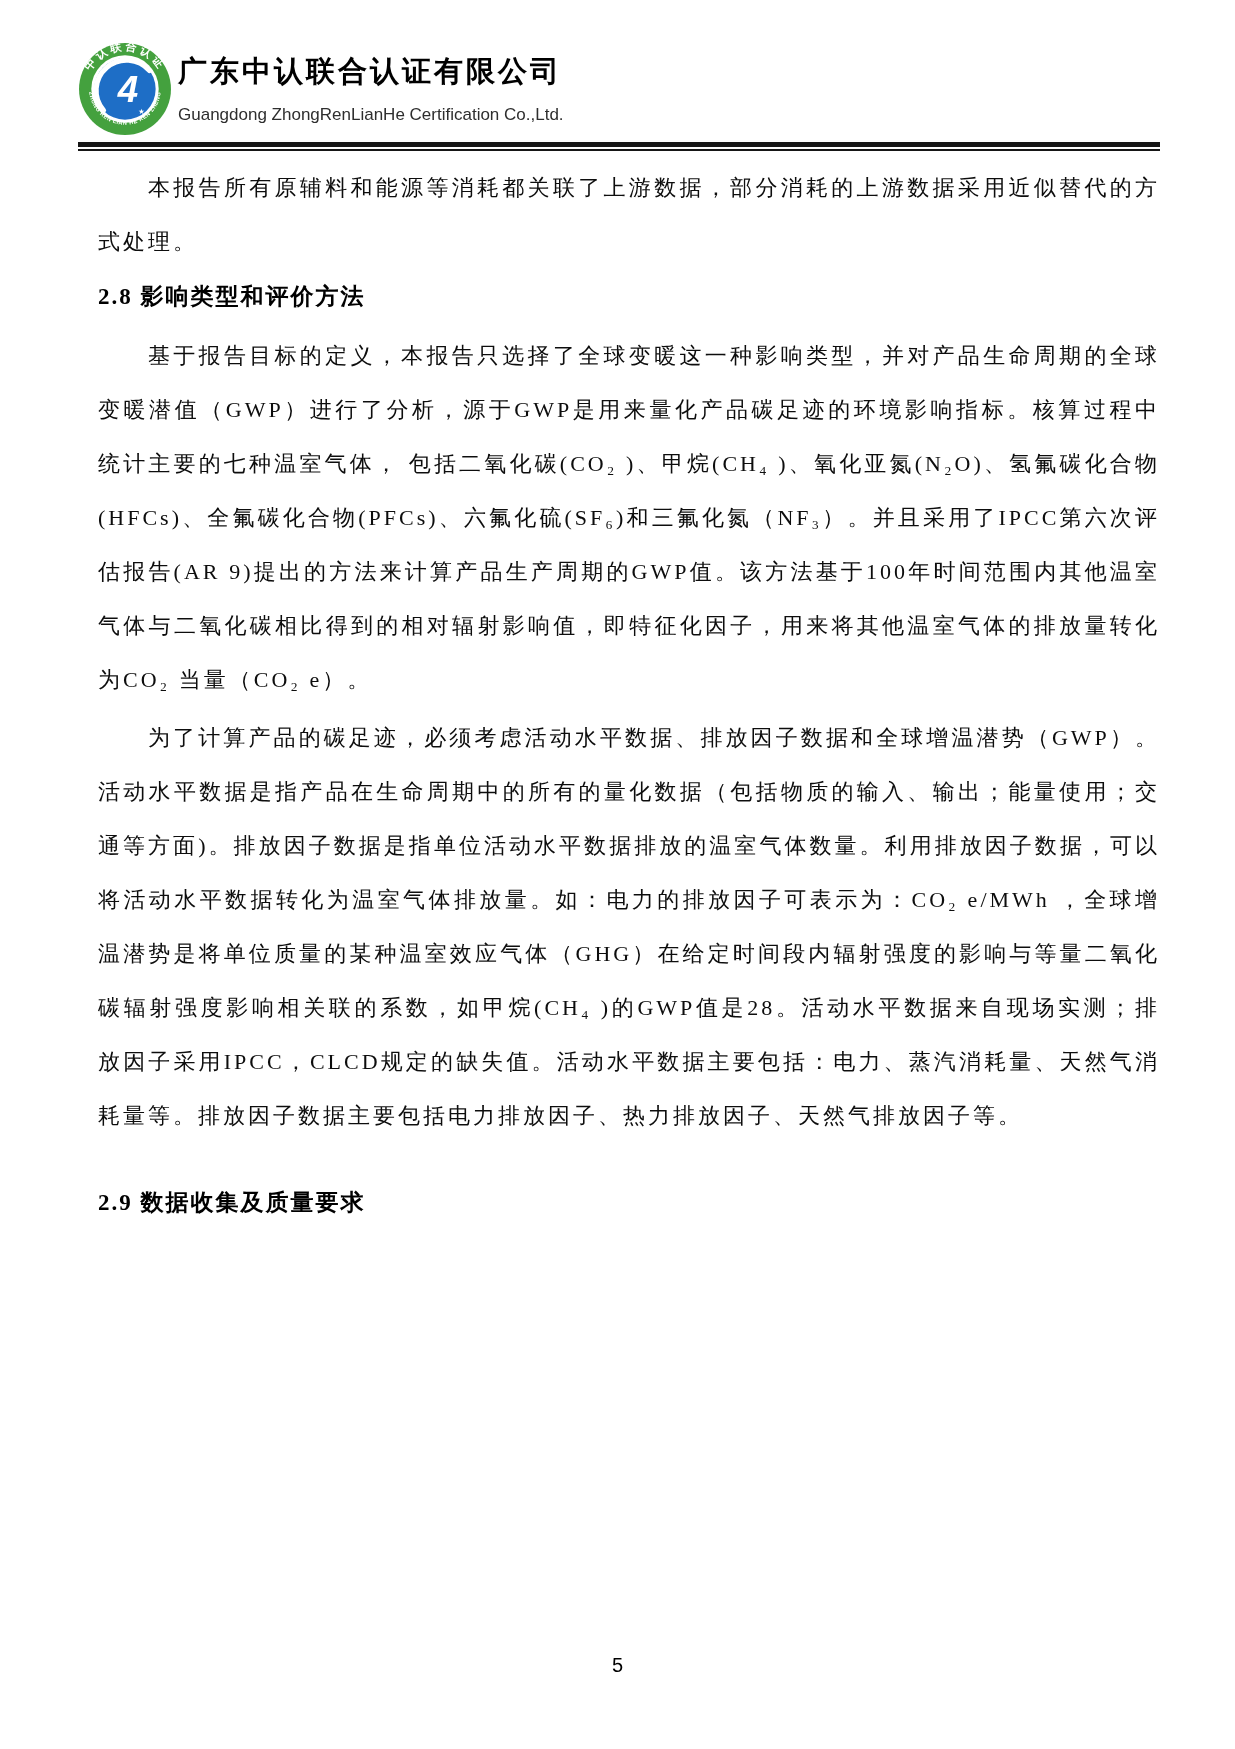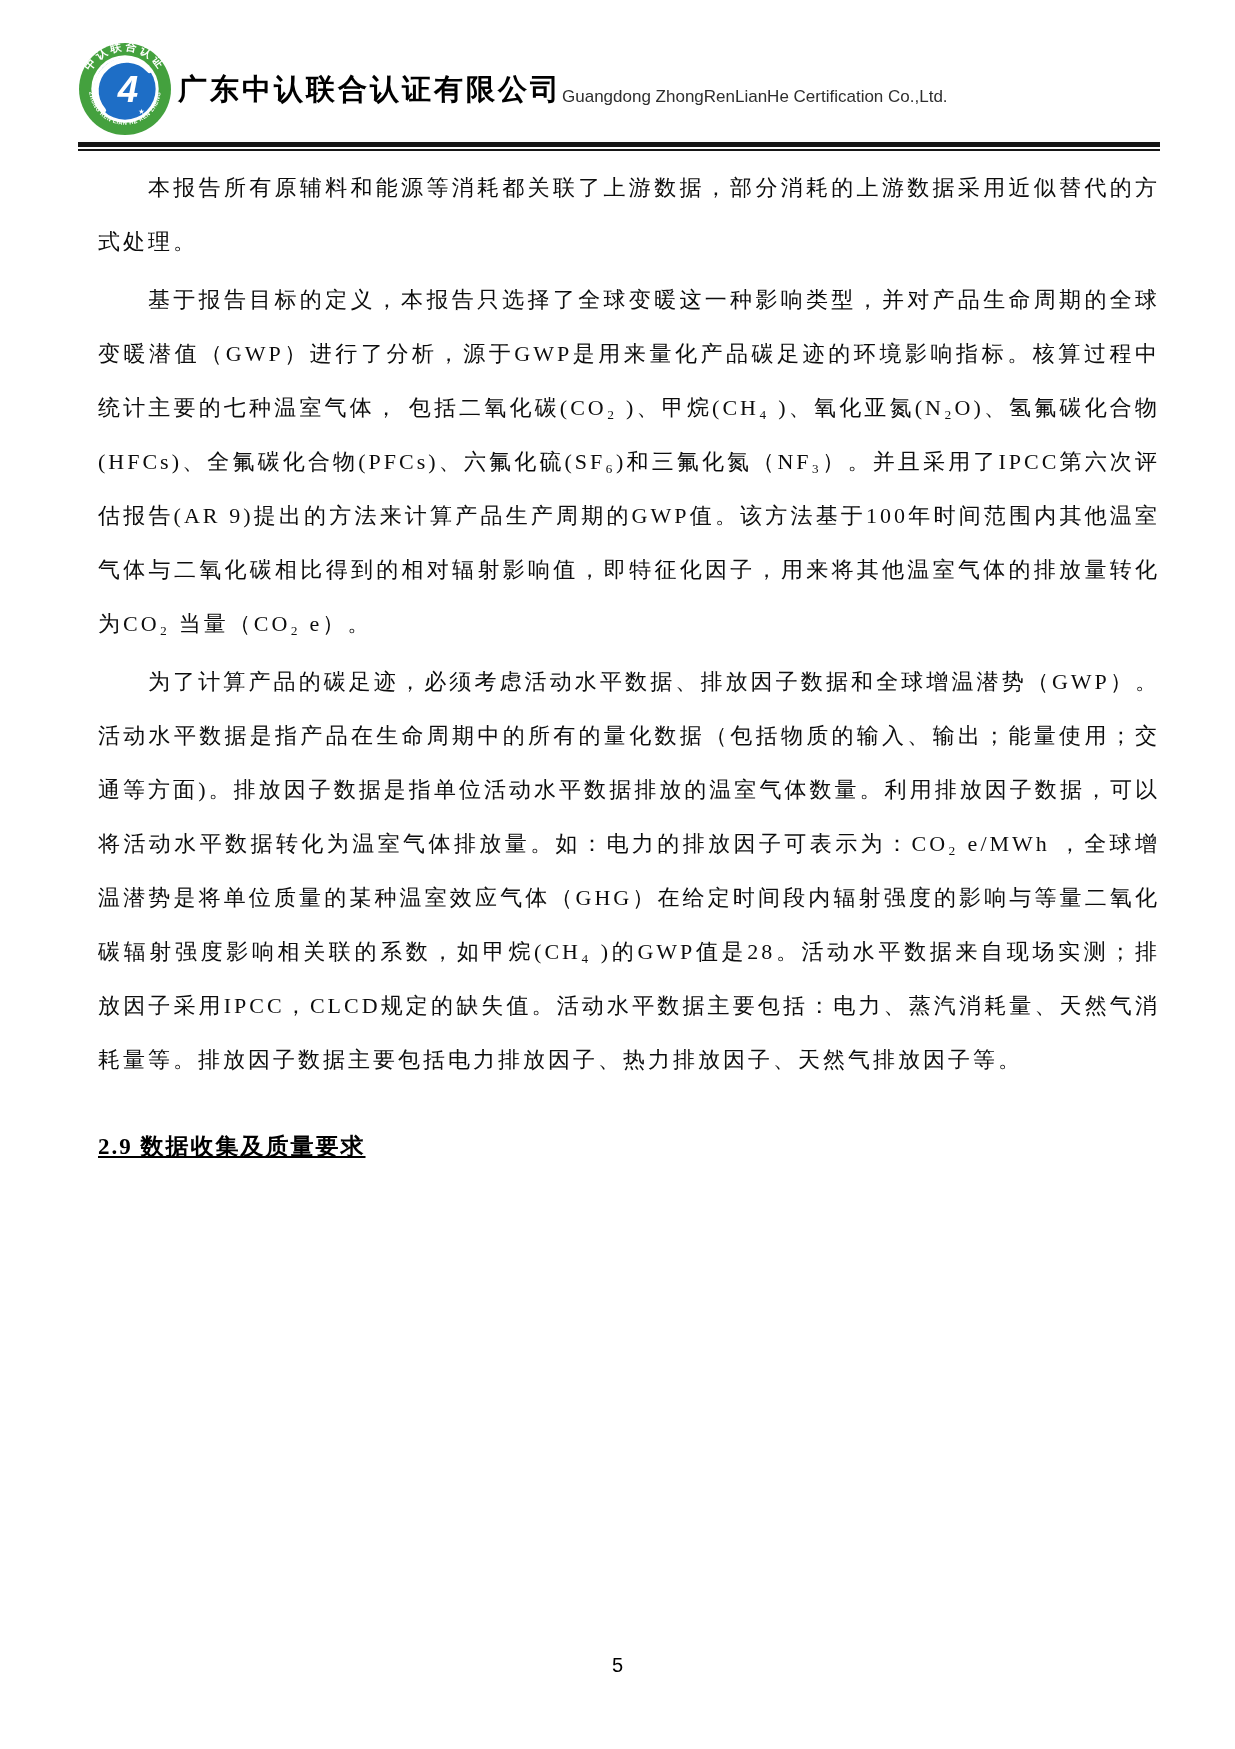--- a/index.html
+++ b/index.html
@@ -9,21 +9,21 @@
     margin:0 auto;
     background:#ffffff;
     box-sizing:border-box;
     padding:42px 75px 0 78px;
     font-family:"Liberation Serif", serif;
     color:#111;
   }
   
   .header { display:flex; align-items:center; gap:6px; }
   .logo { width:94px; height:94px; flex:0 0 auto; }
-  .names { display:flex; flex-direction:row; justify-content:center; }
+  .names { display:flex; flex-direction:column; justify-content:center; }
   .name-zh {
     font-family:"Liberation Sans", sans-serif;
     font-weight:bold; font-size:29px; letter-spacing:3px; color:#000;
     line-height:1.25;
   }
   .name-en {
     font-family:"Liberation Sans", sans-serif;
     font-size:17px; color:#2e2e2e; margin-top:16px;
   }
   .rule {
@@ -44,21 +44,21 @@
     color:#0d0d0d;
   }
   .doc h2 {
     font-size:23px;
     font-weight:bold;
     letter-spacing:2px;
     color:#000;
     margin:6px 0 10px 0;
     line-height:44px;
   }
-  .doc h2.spaced { margin-top:38px; margin-bottom:22px;text-decoration:underline; }
+  .doc h2.spaced { margin-top:38px; margin-bottom:22px; }
   
   .footer {
     position:absolute; left:0; right:0; bottom:72px;
     text-align:center;
     font-family:"Liberation Sans", sans-serif;
     font-size:20px; color:#000;
   }
 </style>
 </head>
 <body>
@@ -87,20 +87,21 @@
     <div class="names">
       <div class="name-zh">广东中认联合认证有限公司</div>
       <div class="name-en">Guangdong ZhongRenLianHe Certification Co.,Ltd.</div>
     </div>
   </div>
 
   <div class="rule"></div>
 
   <div class="doc">
     <p>本报告所有原辅料和能源等消耗都关联了上游数据，部分消耗的上游数据采用近似替代的方式处理。</p>
+    <h2>2.8 影响类型和评价方法</h2>
     <p>基于报告目标的定义，本报告只选择了全球变暖这一种影响类型，并对产品生命周期的全球变暖潜值（GWP）进行了分析，源于GWP是用来量化产品碳足迹的环境影响指标。核算过程中统计主要的七种温室气体， 包括二氧化碳(CO₂ )、甲烷(CH₄ )、氧化亚氮(N₂O)、氢氟碳化合物(HFCs)、全氟碳化合物(PFCs)、六氟化硫(SF₆)和三氟化氮（NF₃）。并且采用了IPCC第六次评估报告(AR 9)提出的方法来计算产品生产周期的GWP值。该方法基于100年时间范围内其他温室气体与二氧化碳相比得到的相对辐射影响值，即特征化因子，用来将其他温室气体的排放量转化为CO₂ 当量（CO₂ e）。</p>
     <p>为了计算产品的碳足迹，必须考虑活动水平数据、排放因子数据和全球增温潜势（GWP）。活动水平数据是指产品在生命周期中的所有的量化数据（包括物质的输入、输出；能量使用；交通等方面)。排放因子数据是指单位活动水平数据排放的温室气体数量。利用排放因子数据，可以将活动水平数据转化为温室气体排放量。如：电力的排放因子可表示为：CO₂ e/MWh ，全球增温潜势是将单位质量的某种温室效应气体（GHG）在给定时间段内辐射强度的影响与等量二氧化碳辐射强度影响相关联的系数，如甲烷(CH₄ )的GWP值是28。活动水平数据来自现场实测；排放因子采用IPCC，CLCD规定的缺失值。活动水平数据主要包括：电力、蒸汽消耗量、天然气消耗量等。排放因子数据主要包括电力排放因子、热力排放因子、天然气排放因子等。</p>
     <h2 class="spaced">2.9 数据收集及质量要求</h2>
   </div>
 
   <div class="footer">5</div>
 
 </div>
 
 </body></html>

